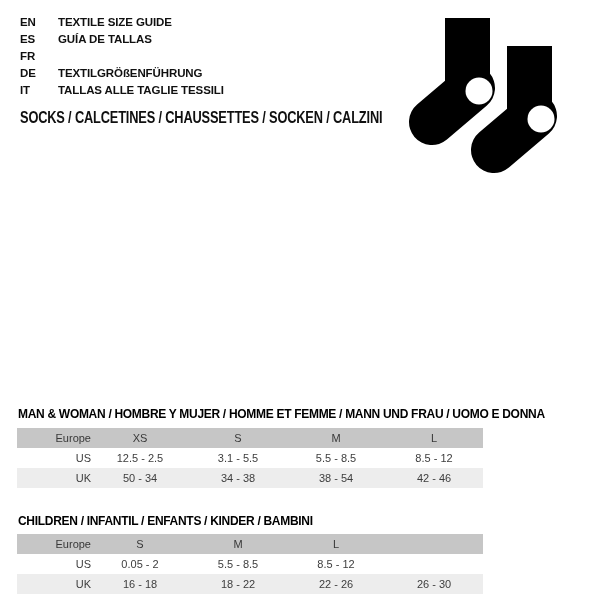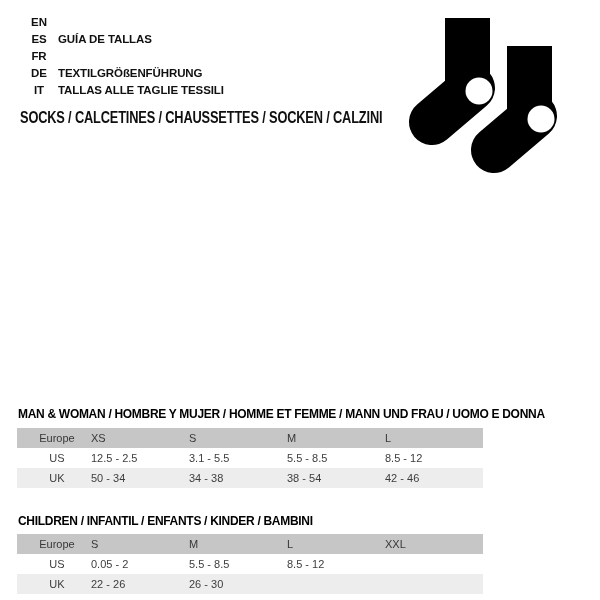--- a/index.html
+++ b/index.html
@@ -8,21 +8,21 @@
     position: relative;
     width: 600px;
     height: 600px;
     background: #ffffff;
     overflow: hidden;
     font-family: "Liberation Sans", sans-serif;
     color: #111;
   }
 
   
-  .lang-block { position: absolute; left: 20px; top: 14px; text-align: center; }
+  .lang-block { position: absolute; left: 20px; top: 14px; }
   .lang-row { display: flex; height: 17px; line-height: 17px; }
   .lang-code {
     width: 38px; font-size: 11.5px; font-weight: bold;
     letter-spacing: -0.1px; color: #101010;
   }
   .lang-label {
     font-size: 11.5px; font-weight: bold;
     letter-spacing: -0.1px; color: #101010; white-space: nowrap;
   }
 
@@ -51,31 +51,32 @@
   .size-table { position: absolute; left: 17px; width: 466px; }
   .size-table.t1 { top: 428px; }
   .size-table.t2 { top: 534px; }
 
   .trow {
     display: flex; height: 20px; line-height: 20px;
     font-size: 11px; color: #3d3d3d;
   }
   .trow.head { background: #c6c6c6; color: #383838; }
   .trow.alt  { background: #ededed; }
-  .cell-region { width: 74px; padding-left: 6px; text-align: center; }
-  .cell-size   { width: 98px; }
+  .cell-region { width: 74px; padding-left: 6px; text-align: right; }
+  .cell-size   { width: 98px; text-align: center; }
 </style>
 </head>
 <body>
 
 <div class="page">
 
   <div class="lang-block">
     <div class="lang-row">
       <span class="lang-code">EN</span>
+      <span class="lang-label">TEXTILE SIZE GUIDE</span>
     </div>
     <div class="lang-row">
       <span class="lang-code">ES</span>
       <span class="lang-label">GUÍA DE TALLAS</span>
     </div>
     <div class="lang-row">
       <span class="lang-code">FR</span>
     </div>
     <div class="lang-row">
       <span class="lang-code">DE</span>
@@ -134,28 +135,29 @@
     </div>
   </div>
 
   <div class="tbl-title t2">CHILDREN / INFANTIL / ENFANTS / KINDER / BAMBINI</div>
   <div class="size-table t2">
     <div class="trow head">
       <span class="cell-region">Europe</span>
       <span class="cell-size">S</span>
       <span class="cell-size">M</span>
       <span class="cell-size">L</span>
-      <span class="cell-size">XXL</span>
     </div>
     <div class="trow">
       <span class="cell-region">US</span>
       <span class="cell-size">0.05 - 2</span>
       <span class="cell-size">5.5 - 8.5</span>
       <span class="cell-size">8.5 - 12</span>
     </div>
     <div class="trow alt">
       <span class="cell-region">UK</span>
+      <span class="cell-size">16 - 18</span>
+      <span class="cell-size">18 - 22</span>
       <span class="cell-size">22 - 26</span>
       <span class="cell-size">26 - 30</span>
     </div>
   </div>
 
 </div>
 
 </body></html>

